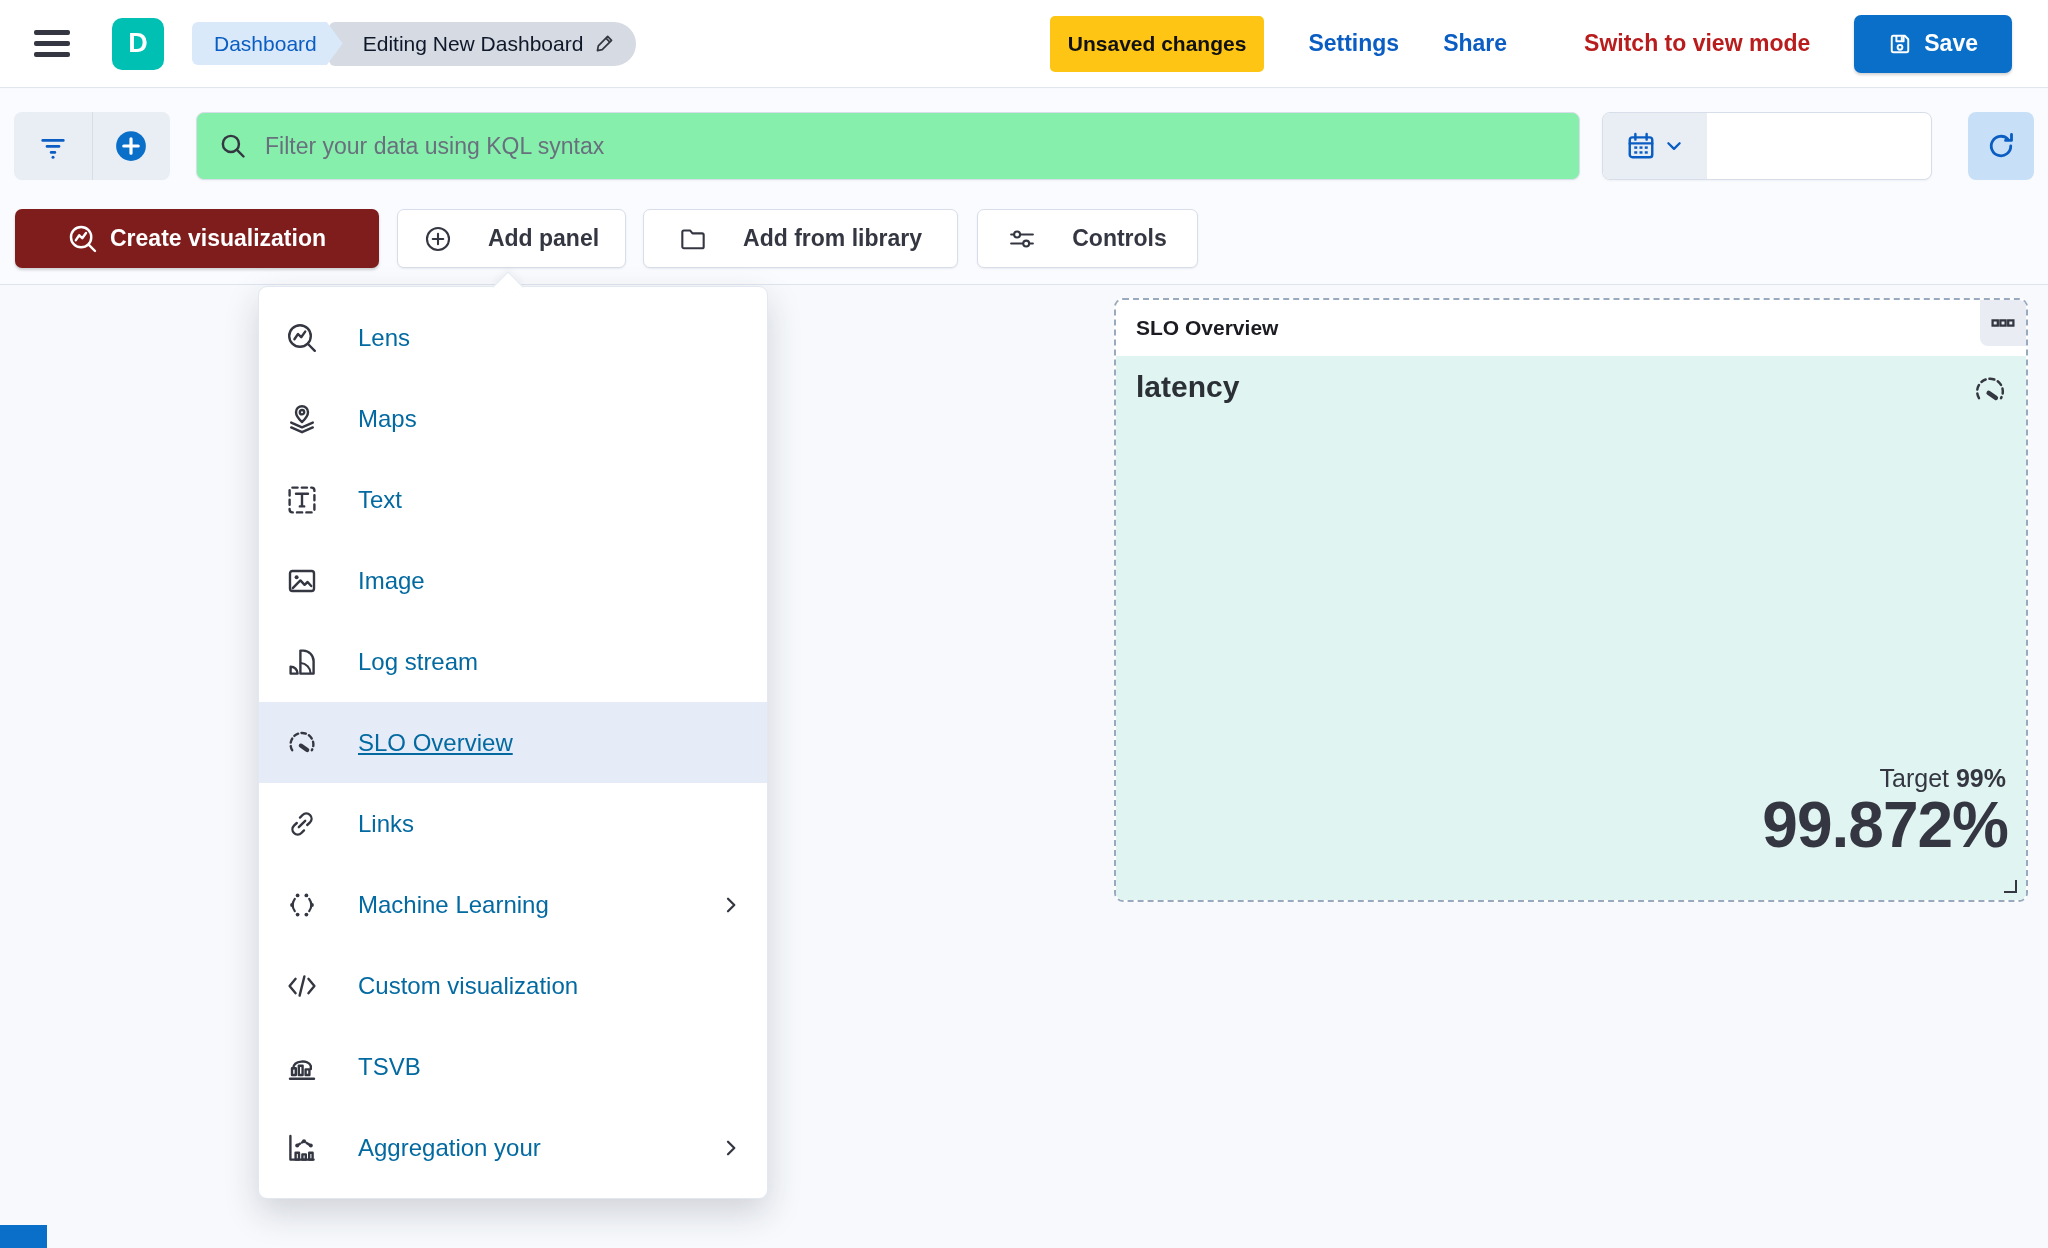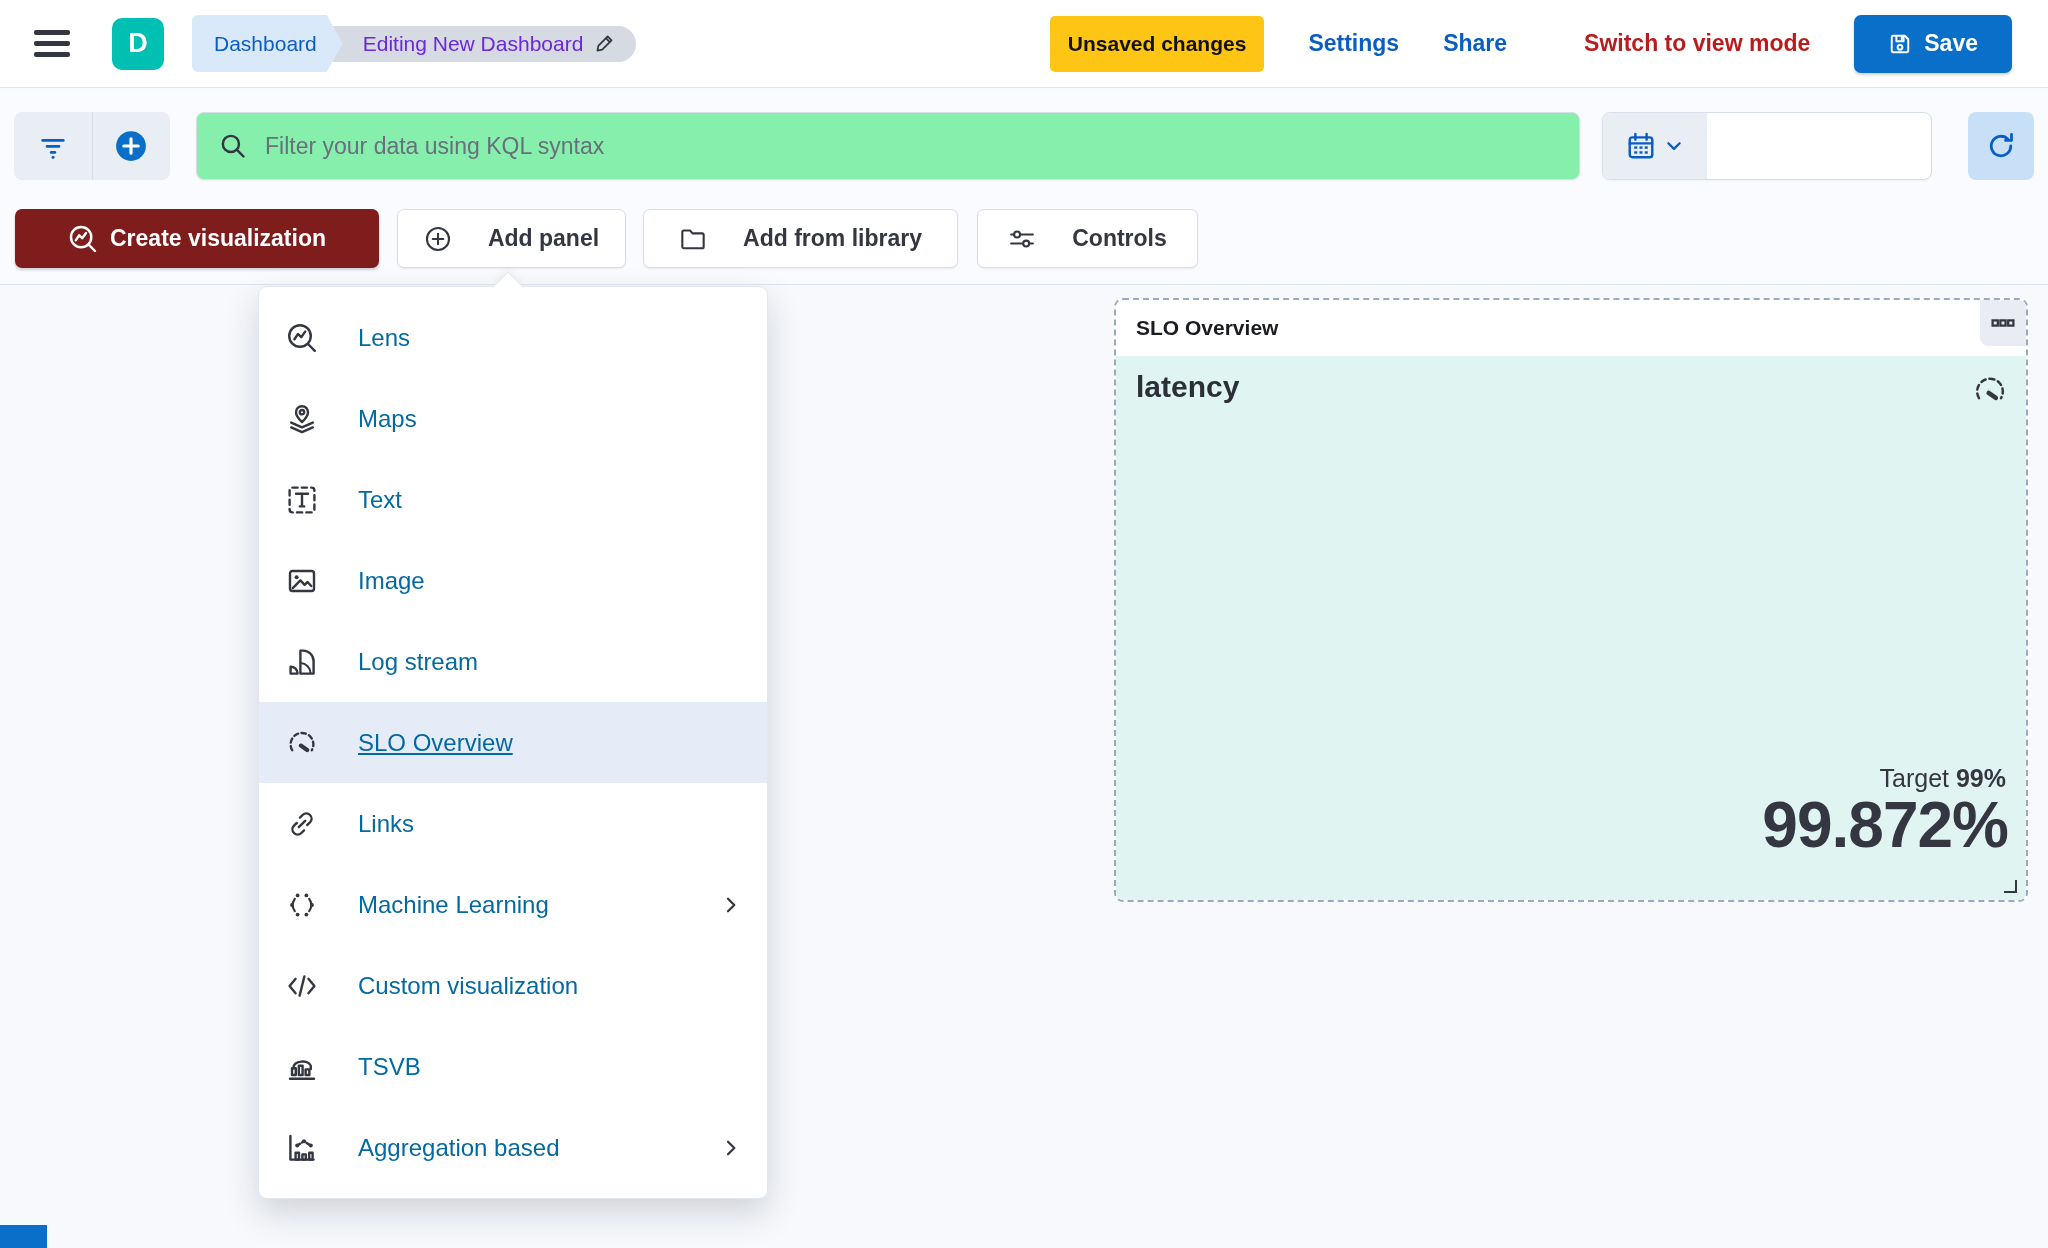--- a/index.html
+++ b/index.html
@@ -19,27 +19,27 @@
   .hamburger { margin-left:34px; cursor:pointer; }
   .hamburger .bar { width:36px; height:4.5px; background:#343741; border-radius:2px; margin:6.5px 0; }
   .logo {
     margin-left:42px; width:52px; height:52px; border-radius:10px;
     background:#00bfb3; color:#fff; font-weight:bold; font-size:27px;
     display:flex; align-items:center; justify-content:center;
   }
   .crumbs { display:flex; align-items:center; margin-left:28px; }
   .crumb1 {
     position:relative; z-index:2; background:#d9e9fa; color:#0a5dc2;
-    font-size:21px; font-weight:500; height:57px; display:flex; align-items:center;
+    font-size:21px; font-weight:500; height:43px; display:flex; align-items:center;
     padding:0 26px 0 22px; border-radius:6px 0 0 6px;
     clip-path:polygon(0 0, calc(100% - 16px) 0, 100% 50%, calc(100% - 16px) 100%, 0 100%);
   }
   .crumb2 {
-    margin-left:-14px; z-index:1; background:#d6dae2; color:#6d28d9;
-    font-size:21px; font-weight:500; height:36px; display:flex; align-items:center; gap:10px;
+    margin-left:-14px; z-index:1; background:#d6dae2; color:#0f172a;
+    font-size:21px; font-weight:500; height:44px; display:flex; align-items:center; gap:10px;
     padding:0 20px 0 34px; border-radius:6px 22px 22px 6px;
   }
   .topbar-right { margin-left:auto; margin-right:36px; display:flex; align-items:center; gap:44px; }
   .badge-unsaved {
     background:#fec514; color:#111; font-size:21px; font-weight:700;
     padding:16px 18px; border-radius:5px; white-space:nowrap; cursor:pointer;
   }
   .top-link { font-size:23px; font-weight:600; color:#0a5dc2; cursor:pointer; white-space:nowrap; }
   .top-link.disabled { color:#b91c1c; cursor:default;margin-left:33px; }
   .btn-save {
@@ -445,21 +445,21 @@
         <rect x="8.2" y="11.2" width="1.7" height="2.6"></rect>
         <rect x="11.6" y="10.4" width="1.7" height="3.4"></rect>
         <path d="M5.6,6.8 L9,4.6 L12.4,6.8" stroke-dasharray="1.6 1.2"></path>
         <g fill="#343741" stroke="none">
           <circle cx="5.6" cy="6.8" r="1"></circle>
             <circle cx="9" cy="4.6" r="1"></circle>
             <circle cx="12.4" cy="6.8" r="1"></circle>
         </g>
       </svg>
     </span>
-    <span class="mi-label">Aggregation based</span>
+    <span class="mi-label">Aggregation your</span>
     <span class="mi-chevron">
       <svg width="24" height="24" viewBox="0 0 16 16" fill="none" stroke="#343741" stroke-width="1.5" stroke-linecap="round" stroke-linejoin="round">
         <path d="M6,3.8 L10.2,8 L6,12.2"></path>
       </svg>
     </span>
   </div>
 </div>
 
 <section class="slo-panel">
   <div class="slo-header">

